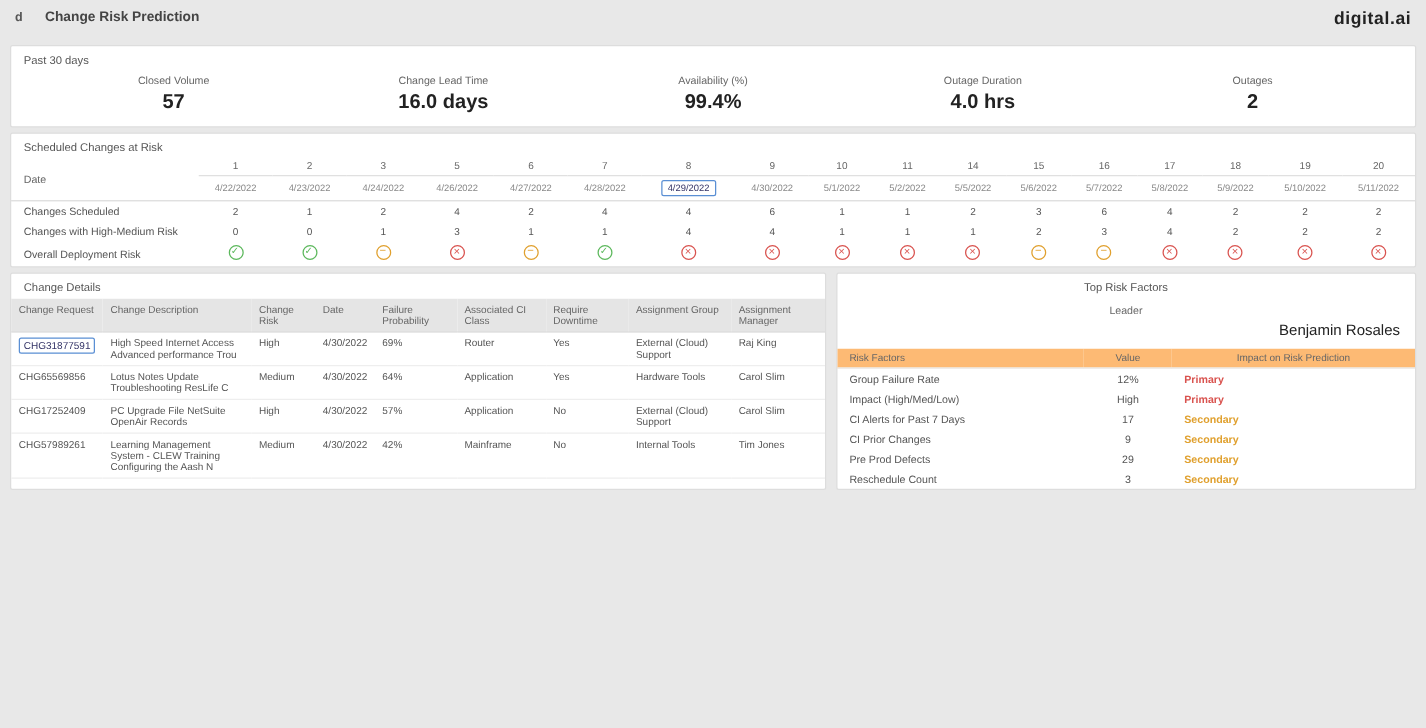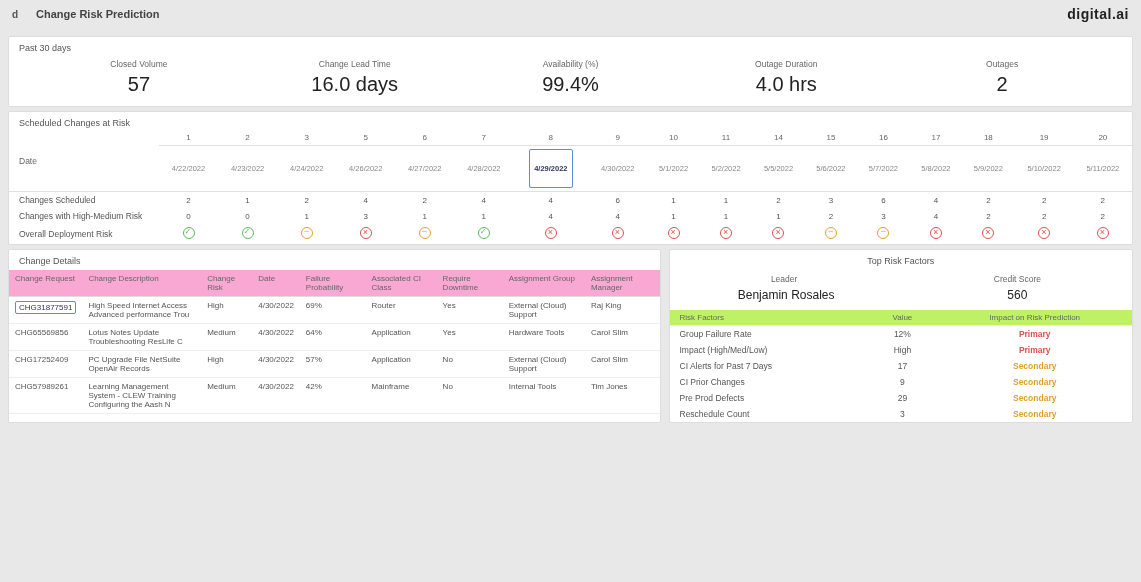--- a/index.html
+++ b/index.html
@@ -29,31 +29,31 @@
     border: 1px solid #ddd;
     margin: 4px 8px;
     border-radius: 2px;
   }
   .panel-title { font-size: 9px; color: #555; padding: 6px 10px 2px; font-weight: normal; }
 
   
   .kpi-row { display: flex; justify-content: space-around; padding: 4px 22px 10px; }
   .kpi { flex: 1; text-align: center; }
   .kpi-label { font-size: 8.5px; color: #666; margin-bottom: 4px; }
-  .kpi-value { font-size: 20px; font-weight: 400; color: #222; text-align: center; }
+  .kpi-value { font-size: 16px; font-weight: 700; color: #222; text-align: center; }
   .kpi-value.orange { color: #e07c2e; }
 
   
   .sched-table { width: 100%; border-collapse: collapse; font-size: 8px; }
   .sched-table td, .sched-table th { padding: 3px 2px; text-align: center; color: #555; }
   .sched-table th { font-weight: normal; color: #666; border-bottom: 1px solid #e0e0e0; }
   .sched-table .row-label { text-align: left; padding-left: 10px; width: 150px; font-size: 8.5px; }
   .sched-table thead th { font-size: 8px; }
   .sched-table .sub-date { font-size: 7.5px; color: #888; }
-  .selected-date { border: 1.5px solid #5a8fd4; border-radius: 2px; padding: 14px 4px; display: inline-block; color: #336; font-weight: bold; }
+  .selected-date { border: 1.5px solid #5a8fd4; border-radius: 2px; padding: 1px 4px; display: inline-block; color: #336; font-weight: normal; }
   .risk-icon { display: inline-block; width: 12px; height: 12px; border-radius: 50%; border: 1.2px solid; position: relative; }
   .risk-green { border-color: #5cb85c; }
   .risk-orange { border-color: #e0a02e; }
   .risk-red { border-color: #d9534f; }
   .risk-green::after { content:"✓"; color:#5cb85c; font-size:8px; position:absolute; left:1px; top:-1px; }
   .risk-orange::after { content:"−"; color:#e0a02e; font-size:9px; position:absolute; left:2px; top:-2px; }
   .risk-red::after { content:"×"; color:#d9534f; font-size:9px; position:absolute; left:2px; top:-1px; }
 
   
   .lower { display: flex; gap: 8px; margin: 4px 8px; }
@@ -64,33 +64,33 @@
   }
   .left-panel { flex: 0 0 58%; }
   .right-panel { flex: 1; }
   .section-title { font-size: 9px; color: #555; padding: 6px 10px 4px; }
 
   .details-table { width: 100%; border-collapse: collapse; font-size: 8px; }
   .details-table th, .details-table td {
     padding: 4px 6px; text-align: left; color: #555; vertical-align: top;
     border-bottom: 1px solid #eee;
   }
-  .details-table th { font-weight: normal; color: #666; font-size: 8px; border-bottom: 1px solid #ddd; background:#f9a8d4; }
+  .details-table th { font-weight: normal; color: #666; font-size: 8px; border-bottom: 1px solid #ddd; background:#e5e5e5; }
   .details-table td.desc { max-width: 150px; }
   .selected-req { border: 1px solid #5a8fd4; border-radius: 2px; color:#336; display:inline-block; padding:1px 3px; }
 
   .risk-pair { display: flex; padding: 4px 12px 8px; gap: 28px; }
   .risk-pair > div { flex: 1; text-align: center; }
   .risk-pair .lbl { font-size: 8.5px; color: #666; margin-bottom: 4px; }
   .risk-pair .val { font-size: 12px; color: #222; }
 
   .rf-table { width: 100%; border-collapse: collapse; font-size: 8.5px; }
   .rf-table th, .rf-table td { padding: 3px 10px; text-align: left; color: #555; }
-  .rf-table th { font-weight: normal; color:#666; border-bottom: 1px solid #eee; background:#bef264; font-size:8px; }
-  .rf-table td.impact { text-align: center; }
+  .rf-table th { font-weight: normal; color:#666; border-bottom: 1px solid #eee; background:#fdba74; font-size:8px; }
+  .rf-table td.impact { }
   .rf-table td.val { text-align: center; }
   .primary { color: #d9534f; font-weight: bold; }
   .secondary { color: #e0a02e; font-weight: bold; }
 </style>
 </head>
 <body>
 
 <div class="topbar">
   <div class="top-left">
     <div class="app-icon">d</div>
@@ -297,25 +297,21 @@
             <td>Tim Jones</td>
           </tr>
         </tbody>
       </table>
   </div>
   <div class="right-panel">
     <div class="section-title" style="text-align:center;">Top Risk Factors</div>
     <div class="risk-pair">
       <div>
         <div class="lbl">Leader</div>
-        <div class="val" style="text-align:center;padding-left:4px;">Benjamin Rosales</div>
-      </div>
-      <div>
-        <div class="lbl">Credit Score</div>
-        <div class="val">560</div>
+        <div class="val" style="text-align:right;padding-left:4px;">Benjamin Rosales</div>
       </div>
     </div>
     <table class="rf-table" id="rf-table">
         <thead>
           <tr>
             <th style="">Risk Factors</th>
             <th style="text-align:center;">Value</th>
             <th style="text-align:center;">Impact on Risk Prediction</th>
           </tr>
         </thead>

